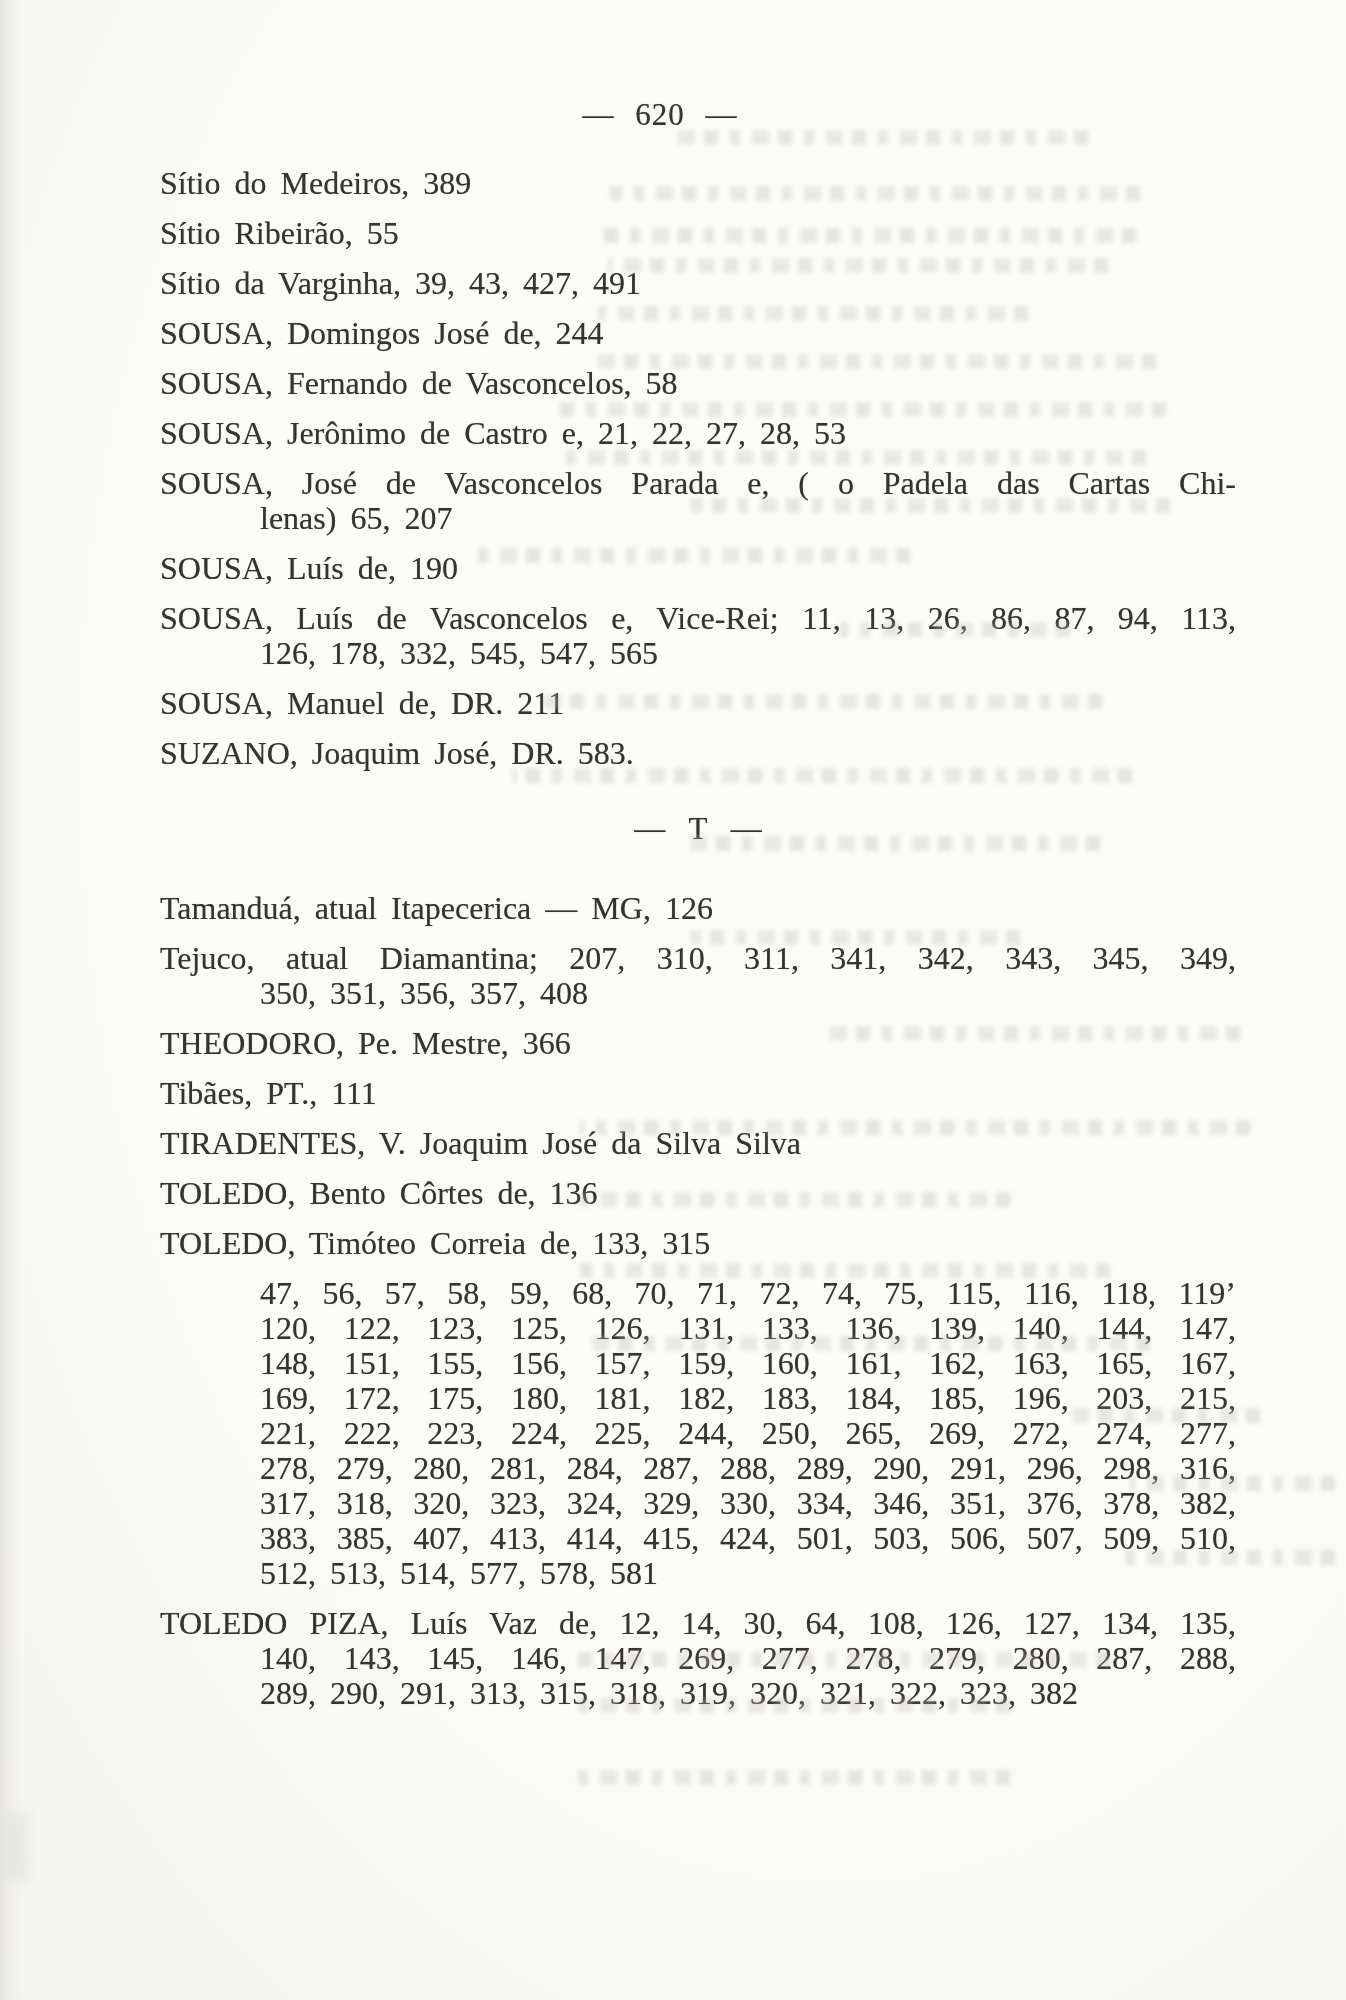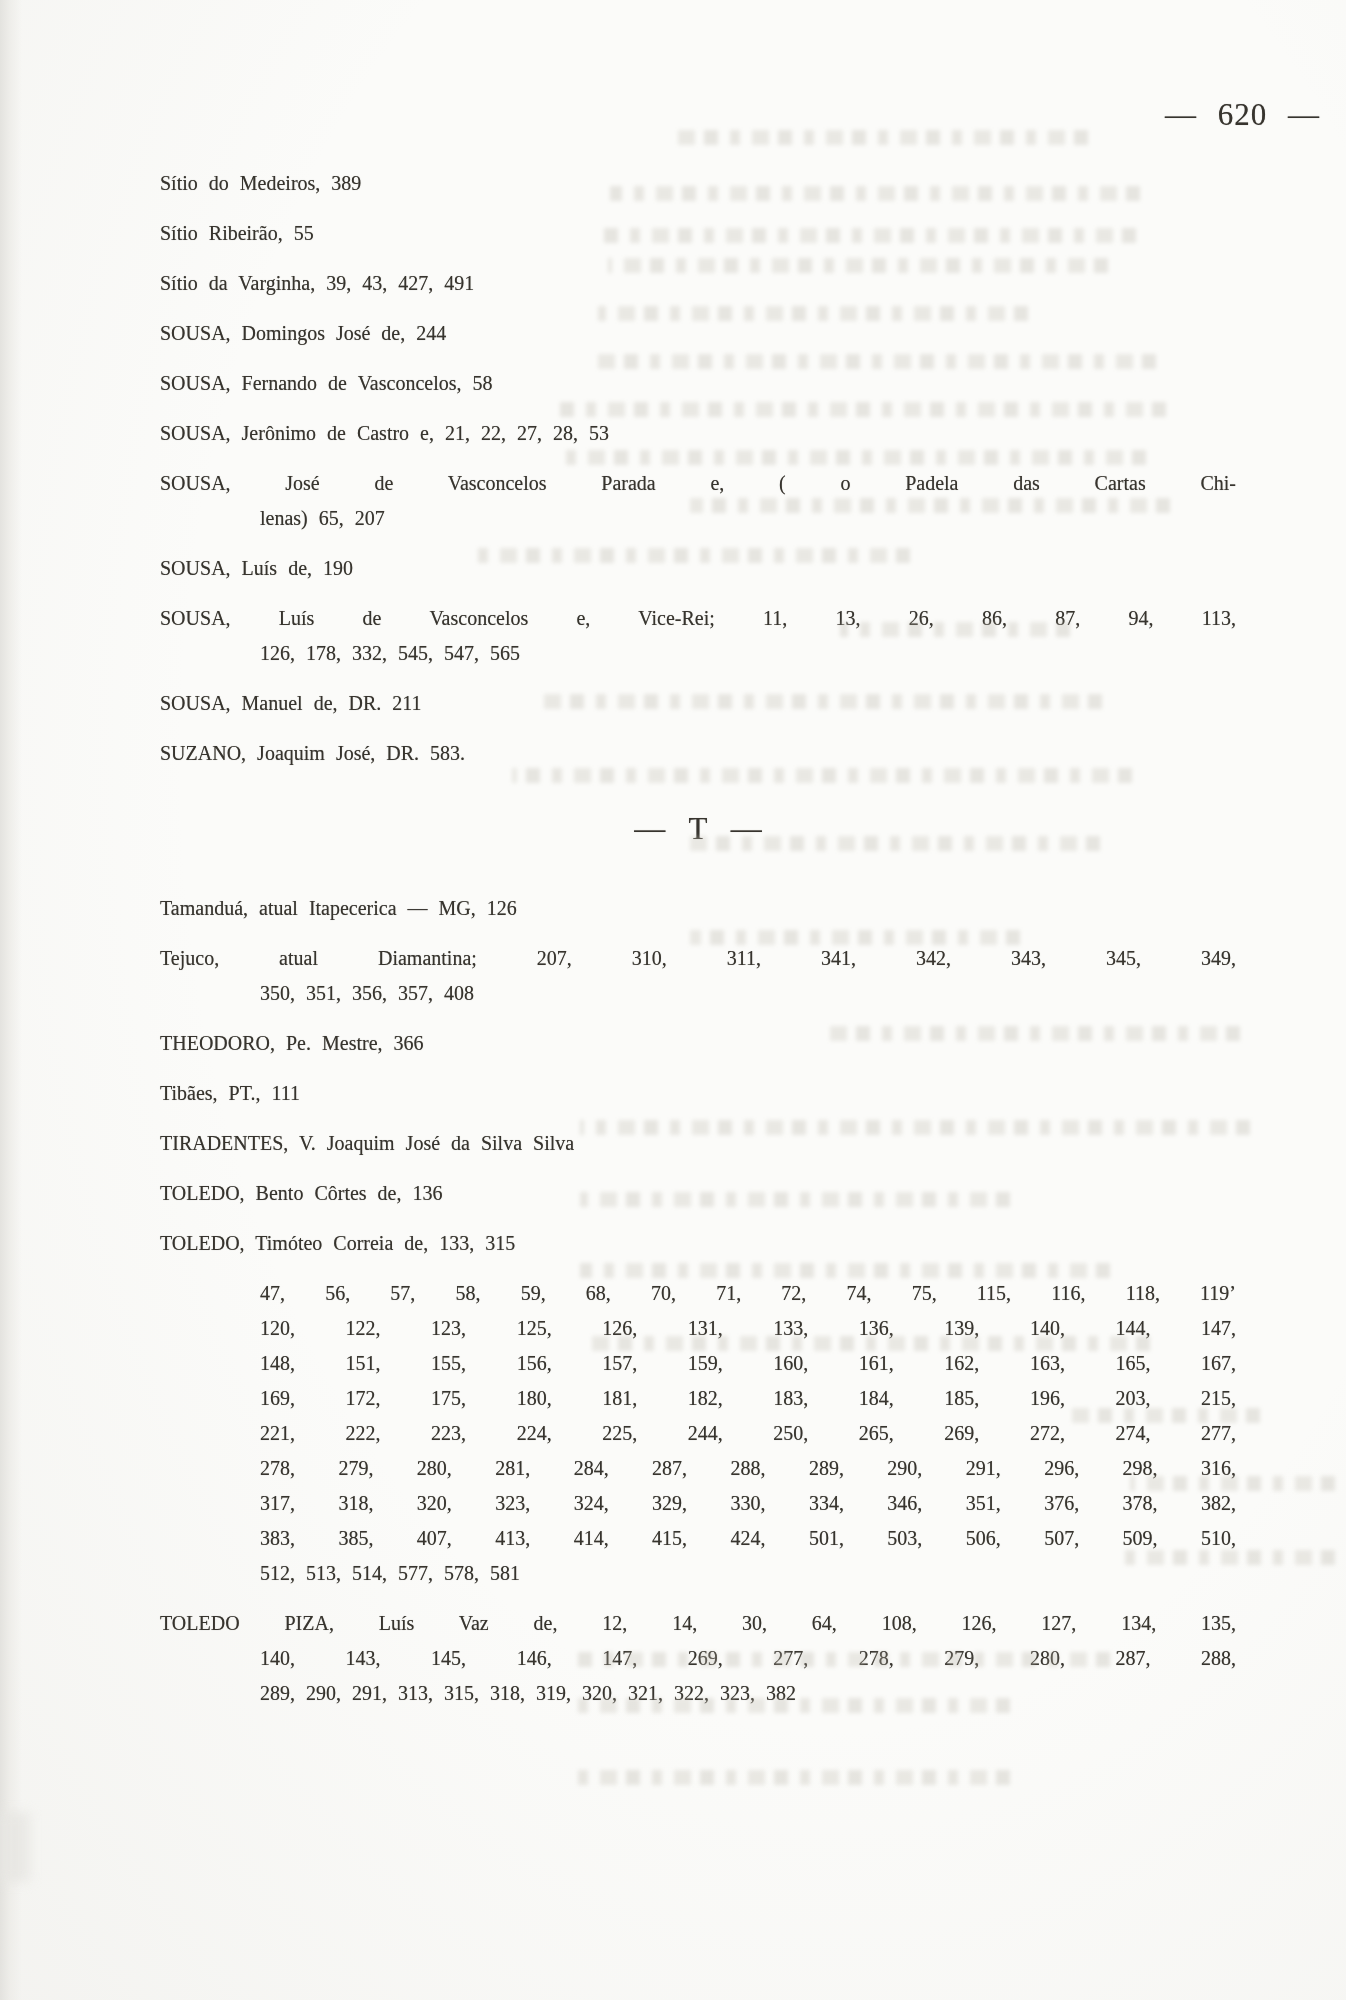--- a/index.html
+++ b/index.html
@@ -33,38 +33,38 @@
     width: 30px; height: 70px;
     background: #e7e6e2;
     filter: blur(6px);
     opacity: 0.8;
   }
   .page-number {
     position: absolute;
     top: 96px;
     left: 0;
     width: 1320px;
-    text-align: right;
+    text-align: center;
     font-size: 31px;
     line-height: 38px;
     letter-spacing: 1px;
     word-spacing: 12px;
     text-shadow: 0 0 0.7px rgba(55,52,46,0.6);
   }
   .content {
     position: absolute;
     top: 166px;
     left: 160px;
     width: 1076px;
   }
   .entry {
     margin: 0 0 15px 0;
   }
   .line {
-    font-size: 20px;
+    font-size: 32px;
     line-height: 35px;
     word-spacing: 6px;
     white-space: normal;
     text-shadow: 0 0 0.7px rgba(55,52,46,0.55);
   }
   .line.cont {
     padding-left: 100px;
   }
   
   .line.fill {

